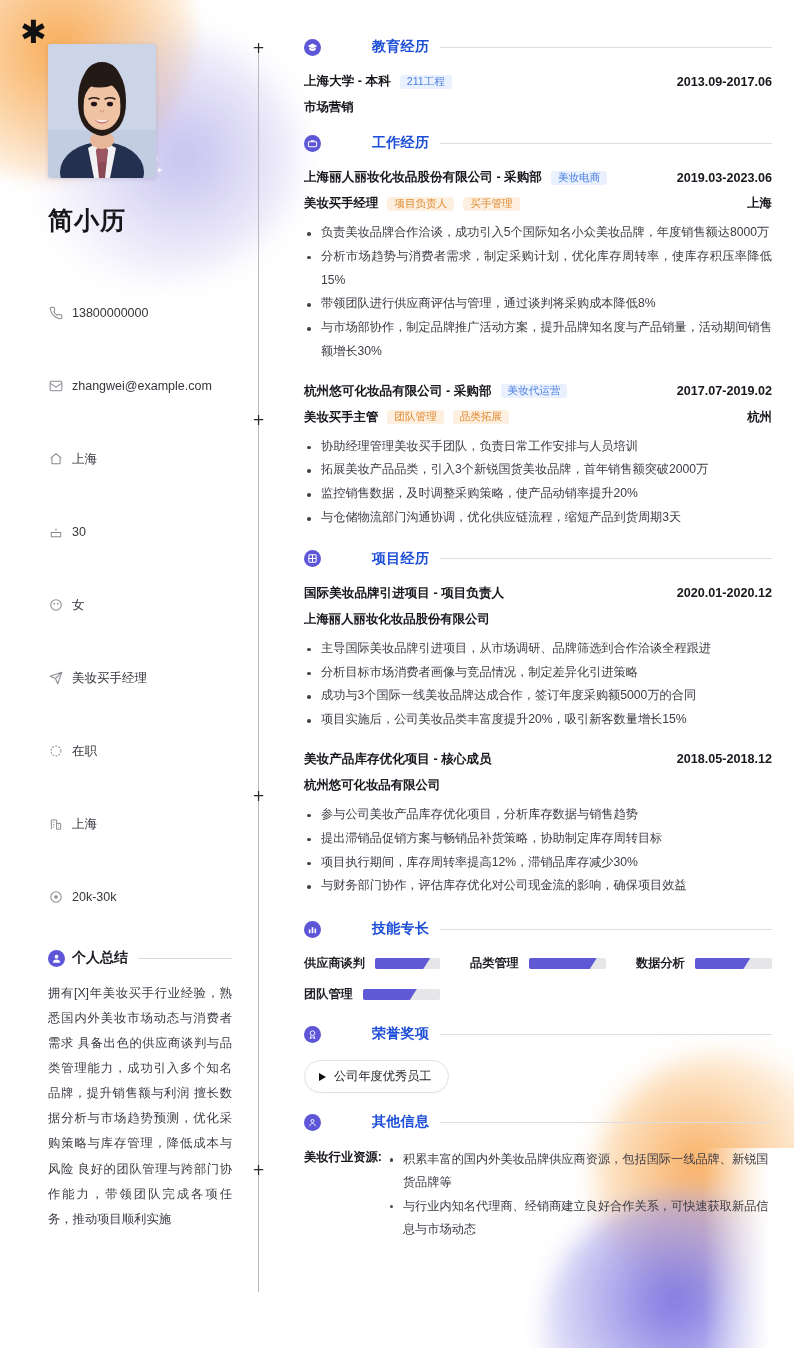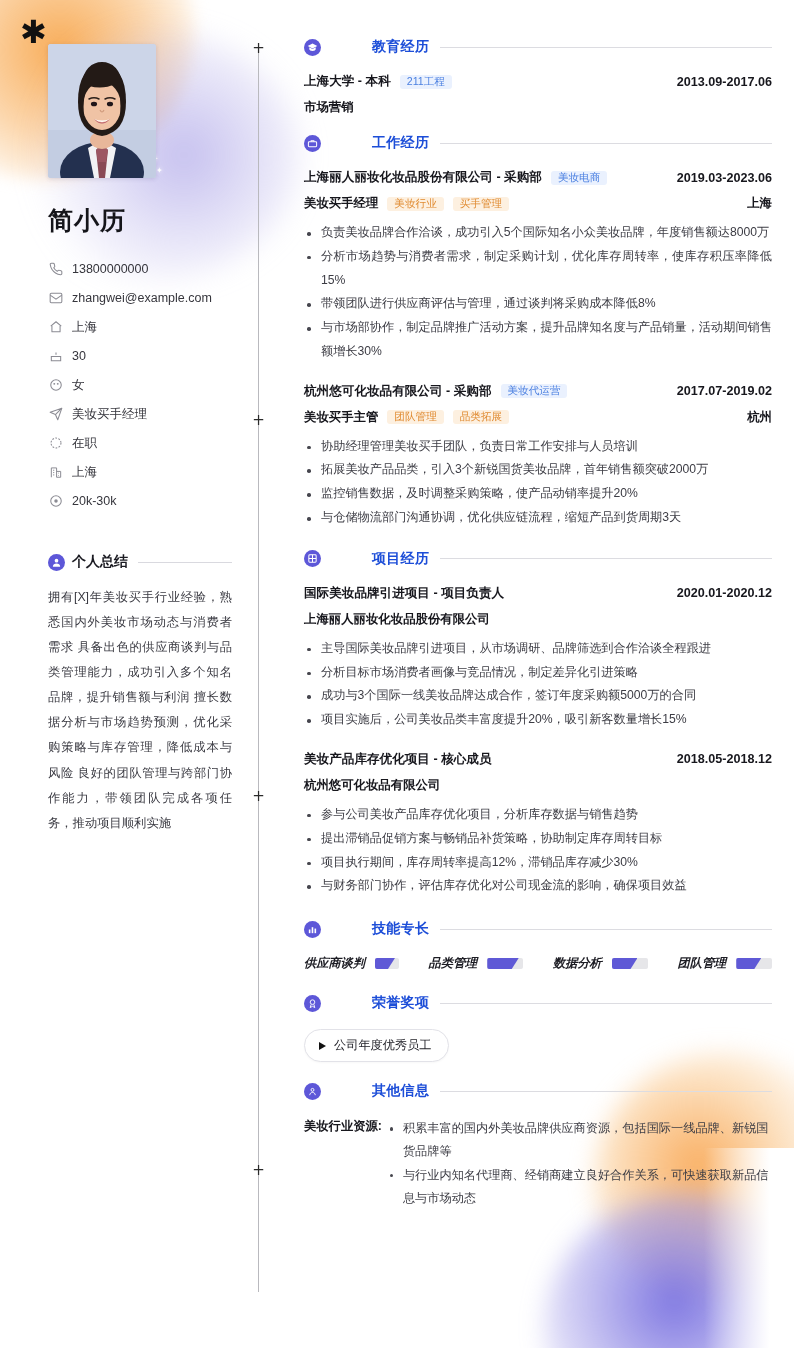--- a/index.html
+++ b/index.html
@@ -49,21 +49,21 @@
   
   .sidebar { position:absolute; left:0; top:0; width:258px; height:1188px; padding:44px 26px 0 48px; }
   .photo {
     width:108px; height:134px; border-radius:3px; overflow:hidden; position:relative;
     background:#cfd6e6; margin-bottom:26px; box-shadow:0 1px 4px rgba(60,50,110,.16);
   }
   .photo svg { display:block; width:108px; height:134px; }
   .name { font-size:25px; font-weight:700; color:#15151a; letter-spacing:1px; margin-bottom:18px; }
 
   .contact-list { display:flex; flex-direction:column; gap:1px; }
-  .contact-row { display:flex; align-items:center; gap:9px; height:28px; }
+  .contact-row { display:flex; align-items:center; gap:9px; height:28px;margin-top:44px; }
   .contact-row .ico { width:15px; height:15px; flex:0 0 15px; color:#8b8b93; display:flex; align-items:center; justify-content:center; }
   .contact-row .ico svg { width:14px; height:14px; display:block; }
   .contact-row .txt { font-size:12.5px; color:#35353c; }
 
   .side-section { margin-top:38px; }
   .side-head { display:flex; align-items:center; gap:7px; margin-bottom:14px; }
   .side-head .badge { width:17px; height:17px; border-radius:50%; background:#5d57d8; display:flex; align-items:center; justify-content:center; flex:0 0 17px; }
   .side-head .badge svg { width:11px; height:11px; display:block; }
   .side-head .ttl { font-size:14px; font-weight:700; color:#1b1b22; }
   .side-head .rule { flex:1; height:1px; background:#d9d9df; margin-left:3px; }
@@ -90,21 +90,21 @@
 
   .tag { display:inline-block; font-size:10.6px; padding:0 7px; border-radius:3px; margin-left:9px; vertical-align:middle; white-space:nowrap; }
   .tag-blue { background:#eaf1fe; color:#4a7fe0; }
   .tag-orange { background:#fdf0e0; color:#e08b32; }
 
   ul.bullets { list-style:none; }
   ul.bullets li { position:relative; padding-left:17px; font-size:12.2px; line-height:1.95; color:#3c3c44; text-align:justify; }
   ul.bullets li:before { content:""; position:absolute; left:3px; top:11px; width:3.5px; height:3.5px; border-radius:50%; background:#46464e; }
 
   
-  .skills { display:grid; grid-template-columns:1fr 1fr 1fr 1fr; column-gap:30px; row-gap:14px; margin-top:2px; margin-bottom:6px;font-style:italic; }
+  .skills { display:grid; grid-template-columns:1fr 1fr 1fr; column-gap:30px; row-gap:14px; margin-top:2px; margin-bottom:6px; }
   .skill { display:flex; align-items:center; gap:10px; }
   .skill .lbl { font-size:12.2px; font-weight:700; color:#1d1d24; white-space:nowrap; }
   .skill .track { flex:1; height:11px; background:#e6e6e9; border-radius:2px; position:relative; overflow:hidden; }
   .skill .fill { position:absolute; left:0; top:0; height:100%; background:#5f59d6; }
 
   
   .honors { display:flex; flex-wrap:wrap; gap:10px; margin-bottom:6px; }
   .honor-chip {
     display:inline-flex; align-items:center; gap:8px;
     border:1px solid #e2e2e8; border-radius:17px; padding:7px 16px 7px 14px;
@@ -302,21 +302,21 @@
       </div>
 
       <div class="entry">
         <div class="row1">
           <span class="org">上海丽人丽妆化妆品股份有限公司 - 采购部</span>
           <span class="tag tag-blue">美妆电商</span>
           <span class="date">2019.03-2023.06</span>
         </div>
         <div class="row2">
           <span class="role">美妆买手经理</span>
-          <span class="tag tag-orange">美妆行业</span>
+          <span class="tag tag-orange">项目负责人</span>
           <span class="tag tag-orange">买手管理</span>
           <span class="loc">上海</span>
         </div>
         <ul class="bullets">
           <li>负责美妆品牌合作洽谈，成功引入5个国际知名小众美妆品牌，年度销售额达8000万</li>
           <li>分析市场趋势与消费者需求，制定采购计划，优化库存周转率，使库存积压率降低15%</li>
           <li>带领团队进行供应商评估与管理，通过谈判将采购成本降低8%</li>
           <li>与市场部协作，制定品牌推广活动方案，提升品牌知名度与产品销量，活动期间销售额增长30%</li>
         </ul>
       </div>

